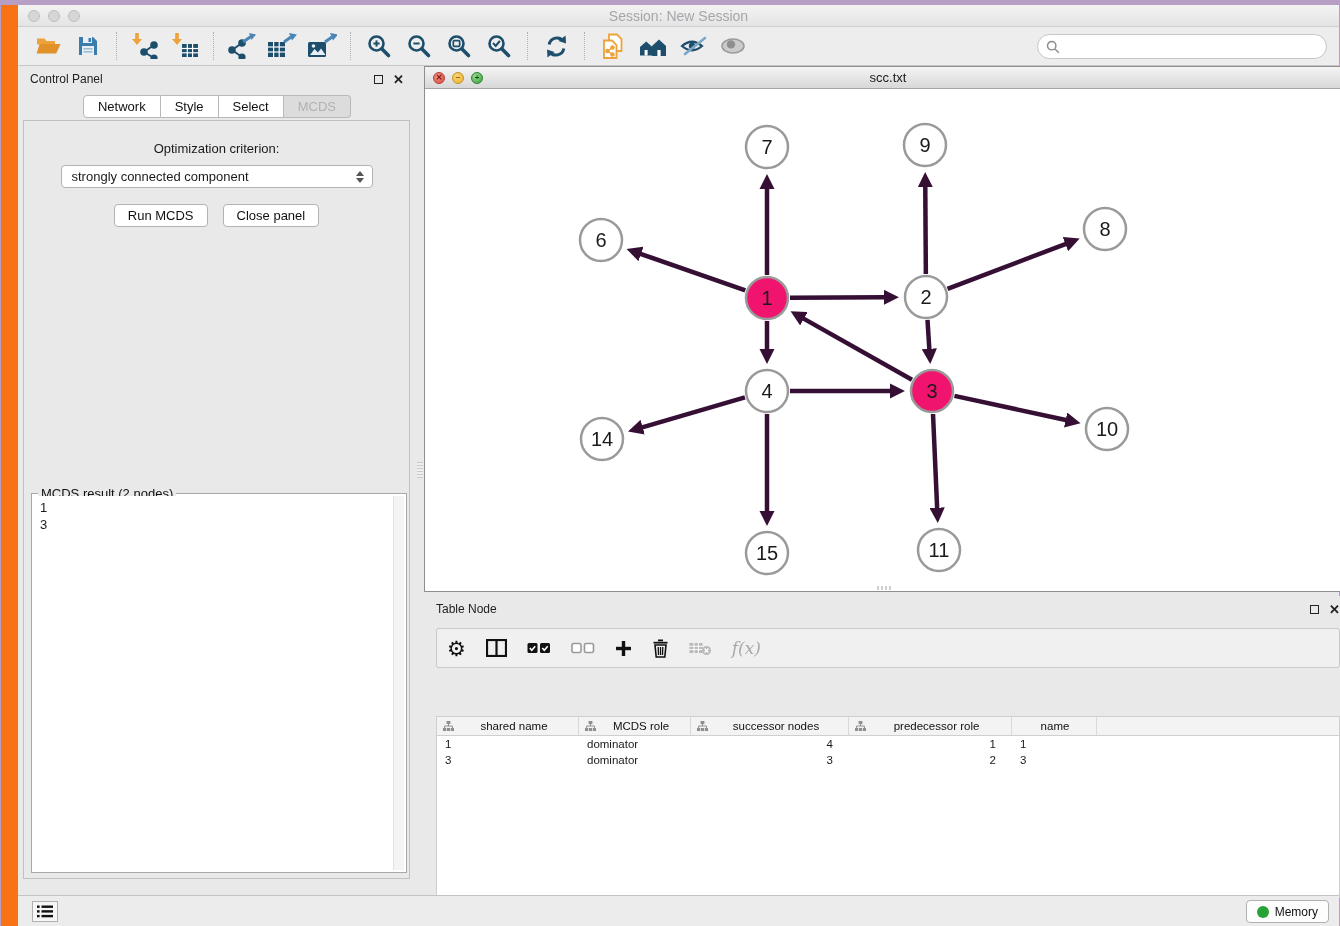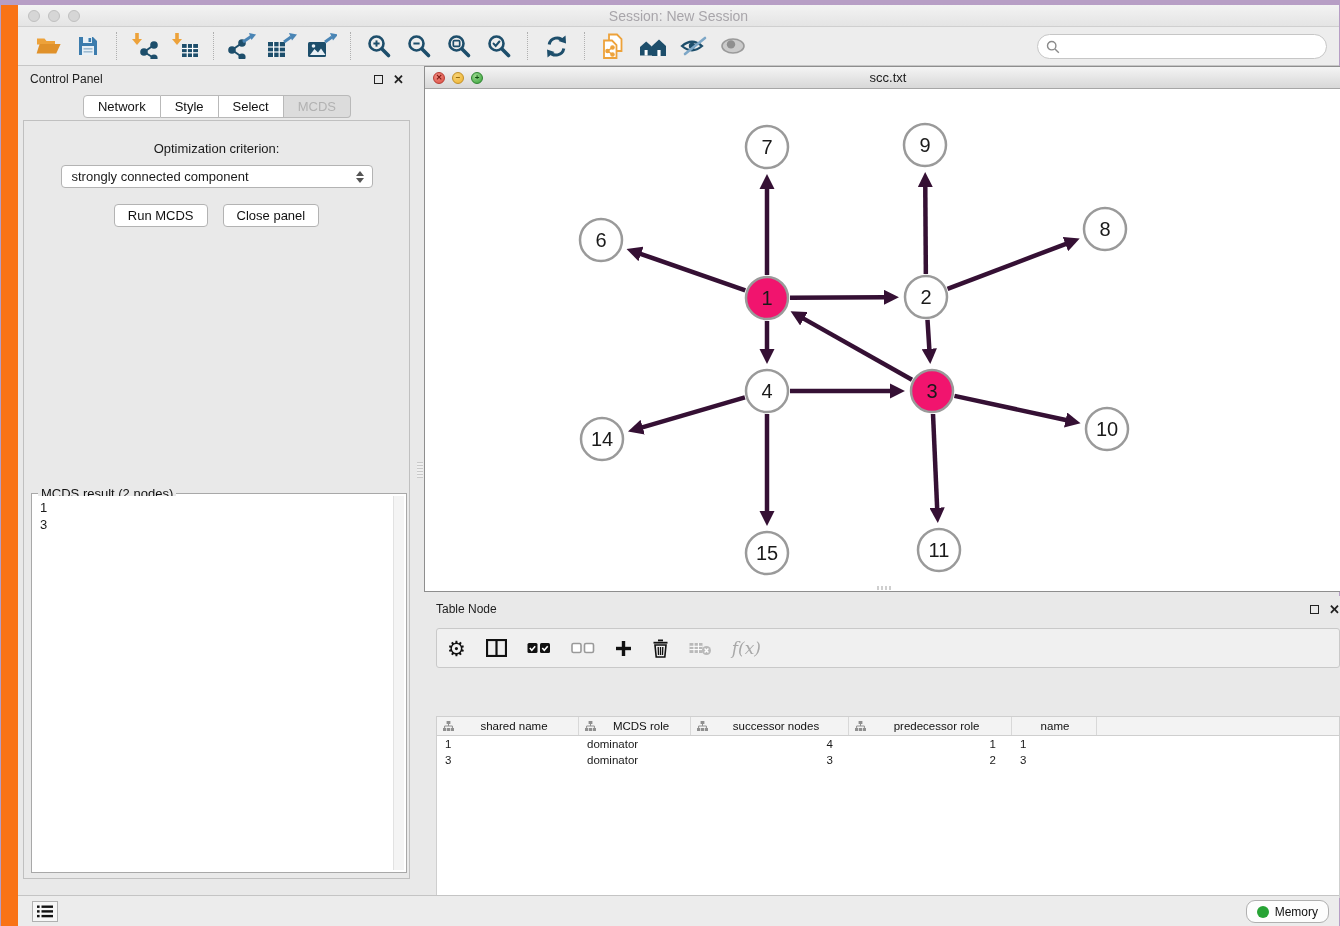--- a/index.html
+++ b/index.html
@@ -75,21 +75,21 @@
   .th-cell { display:flex; align-items:center; border-right:1px solid #d8d8d8; padding:0 4px 0 6px; font-size:11.5px; color:#111; }
   .th-cell .th-label { flex:1; text-align:center; }
   .tbl-row { display:flex; height:16px; align-items:center; font-size:11.5px; }
   .td-cell { padding:0 8px; overflow:hidden; white-space:nowrap; }
   .td-cell.r { text-align:right; padding-right:16px; }
   .tp-tabs { position:absolute; bottom:8px; left:0; right:0; display:flex; justify-content:center; }
 
   
   .statusbar { height:31px; background:#ececec; border-top:1px solid #c4c4c4; position:relative; }
   .list-btn { position:absolute; left:14px; top:5px; width:26px; height:21px; background:#f6f6f6; border:1px solid #b0b0b0; display:flex; align-items:center; justify-content:center; }
-  .memory-btn { position:absolute; right:10px; top:4px; height:23px; background:#fdfdfd; border:1px solid #b0b0b0; border-radius:9px; display:flex; align-items:center; padding:0 10px; gap:6px; }
+  .memory-btn { position:absolute; right:10px; top:4px; height:23px; background:#fdfdfd; border:1px solid #b0b0b0; border-radius:4px; display:flex; align-items:center; padding:0 10px; gap:6px; }
   .mem-dot { width:12px; height:12px; border-radius:50%; background:#27a335; }
   .memory-label { font-size:12px; color:#111; }
 </style>
 </head>
 <body>
 
 <div class="app-window">
 
   <div class="titlebar">
     <div class="traffic">

